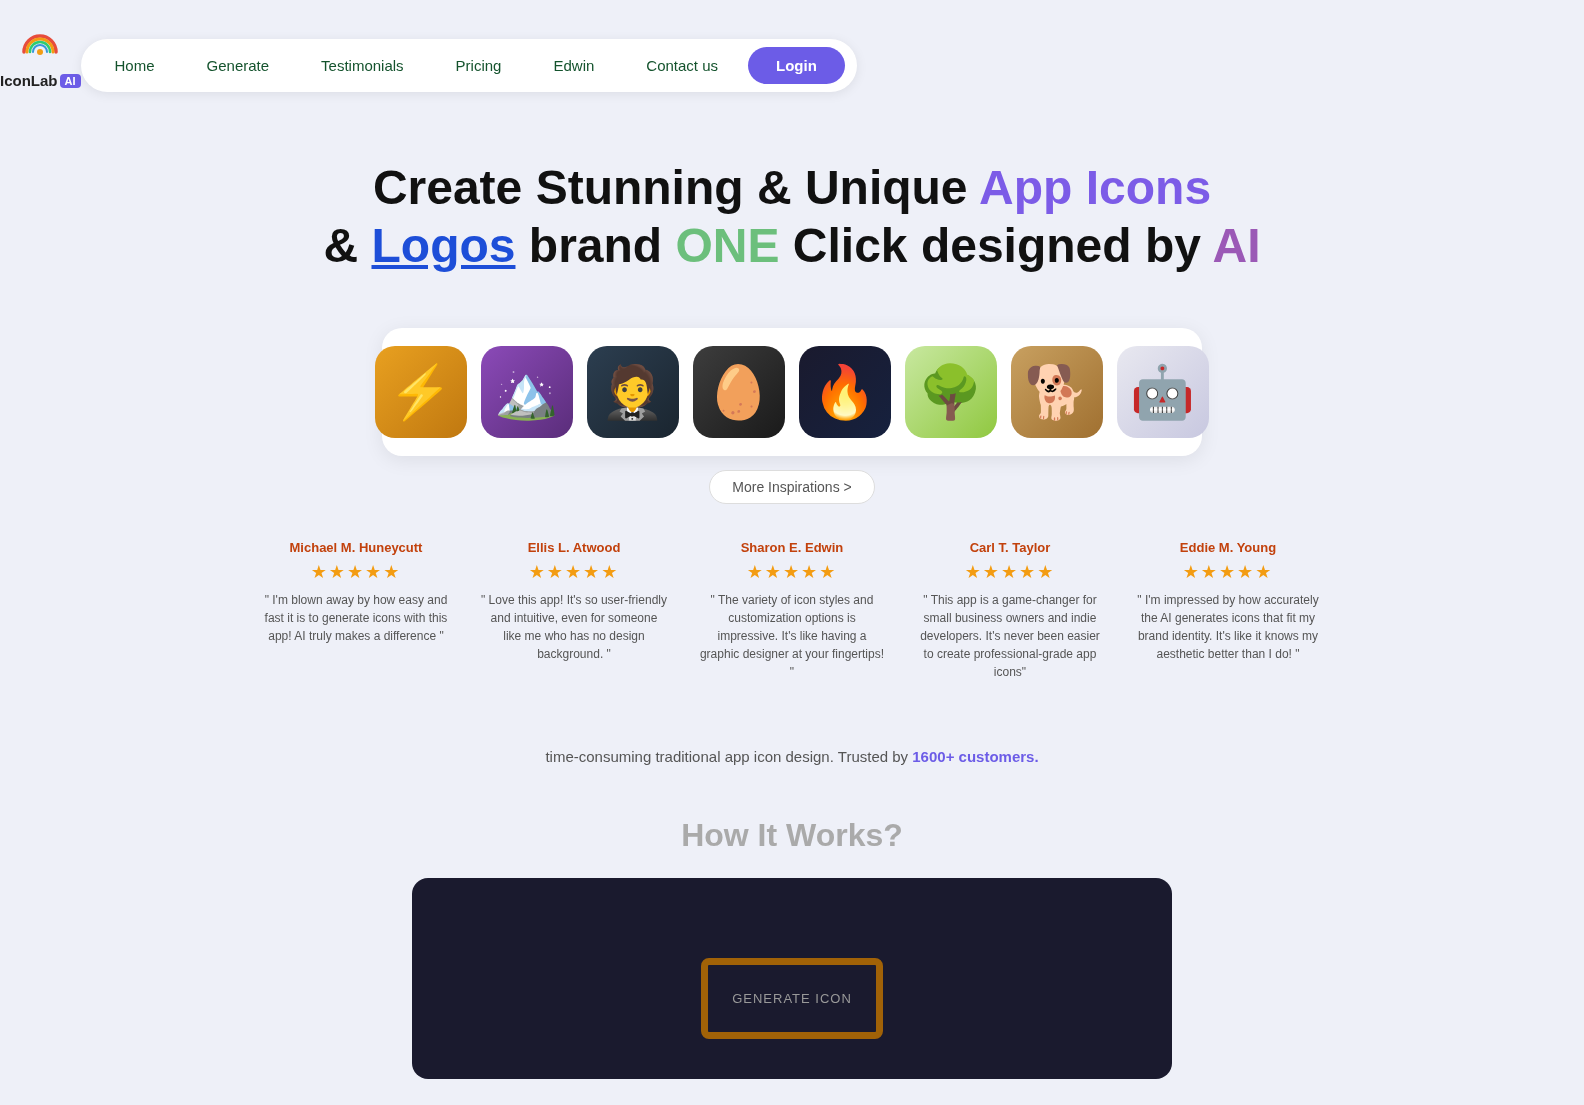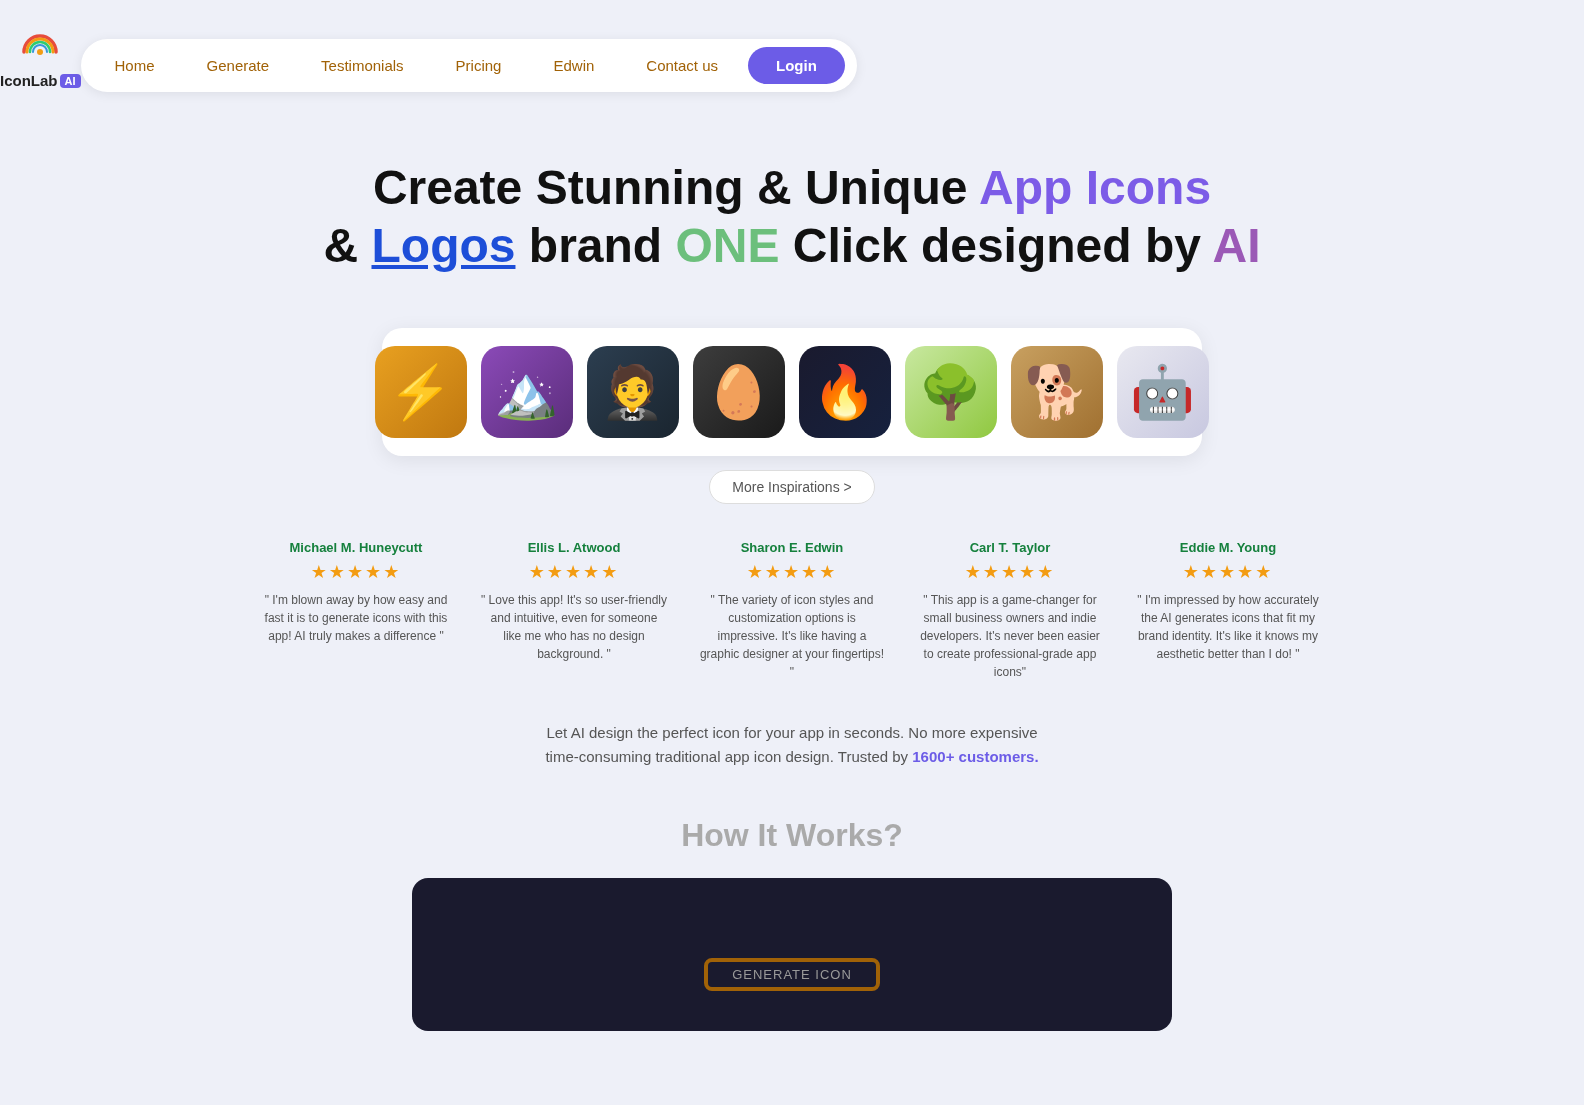--- a/index.html
+++ b/index.html
@@ -35,21 +35,21 @@
       gap: 8px;
       background: white;
       border-radius: 50px;
       padding: 8px 12px;
       box-shadow: 0 2px 12px rgba(0,0,0,0.08);
     }
     .nav-item {
       padding: 8px 22px;
       border-radius: 50px;
       font-size: 15px;
-      color: #a16207;
+      color: #14532d;
       cursor: pointer;
       border: none;
       background: transparent;
     }
     .nav-login {
       background: #6c5ce7;
       color: white;
       padding: 10px 28px;
       border-radius: 50px;
       font-size: 15px;
@@ -124,21 +124,21 @@
       padding: 0 20px;
     }
     .testimonial-card {
       flex: 1;
       max-width: 200px;
       text-align: center;
     }
     .testimonial-name {
       font-size: 13px;
       font-weight: 600;
-      color: #15803d;
+      color: #c2410c;
       margin-bottom: 6px;
     }
     .stars {
       color: #f39c12;
       font-size: 18px;
       margin-bottom: 8px;
       letter-spacing: 2px;
     }
     .testimonial-text {
       font-size: 12px;
@@ -197,23 +197,23 @@
       margin: 0 auto;
       max-width: 760px;
       min-height: 120px;
       display: flex;
       align-items: center;
       justify-content: center;
       padding: 40px;
     }
     .generate-icon-btn {
       background: transparent;
-      border: 4px solid #a16207;
+      border: 7px solid #a16207;
       color: #999;
-      padding: 5px 24px;
+      padding: 26px 24px;
       border-radius: 8px;
       font-size: 13px;
       letter-spacing: 1px;
       text-transform: uppercase;
       cursor: pointer;
       margin-top: 40px;
     }
 
     
     ::-webkit-scrollbar { width: 8px; }
@@ -337,21 +337,21 @@
 
   <div class="testimonial-card">
     <div class="testimonial-name">Eddie M. Young</div>
     <div class="stars">★★★★★</div>
     <div class="testimonial-text">" I'm impressed by how accurately the AI generates icons that fit my brand identity. It's like it knows my aesthetic better than I do! "</div>
   </div>
 </div>
 
 <div class="cta-section">
   <p class="cta-subtitle">
-    <span>Let AI design the perfect icon for your app in seconds. No more expensive</span><br>
+    <br>
     <span>time-consuming traditional app icon design. Trusted by </span><strong>1600+ customers.</strong>
   </p>
 </div>
 
 <div class="how-it-works">
   <h2 class="section-title">How It Works?</h2>
   <div class="dark-panel">
     <button class="generate-icon-btn">GENERATE ICON</button>
   </div>
 </div>

